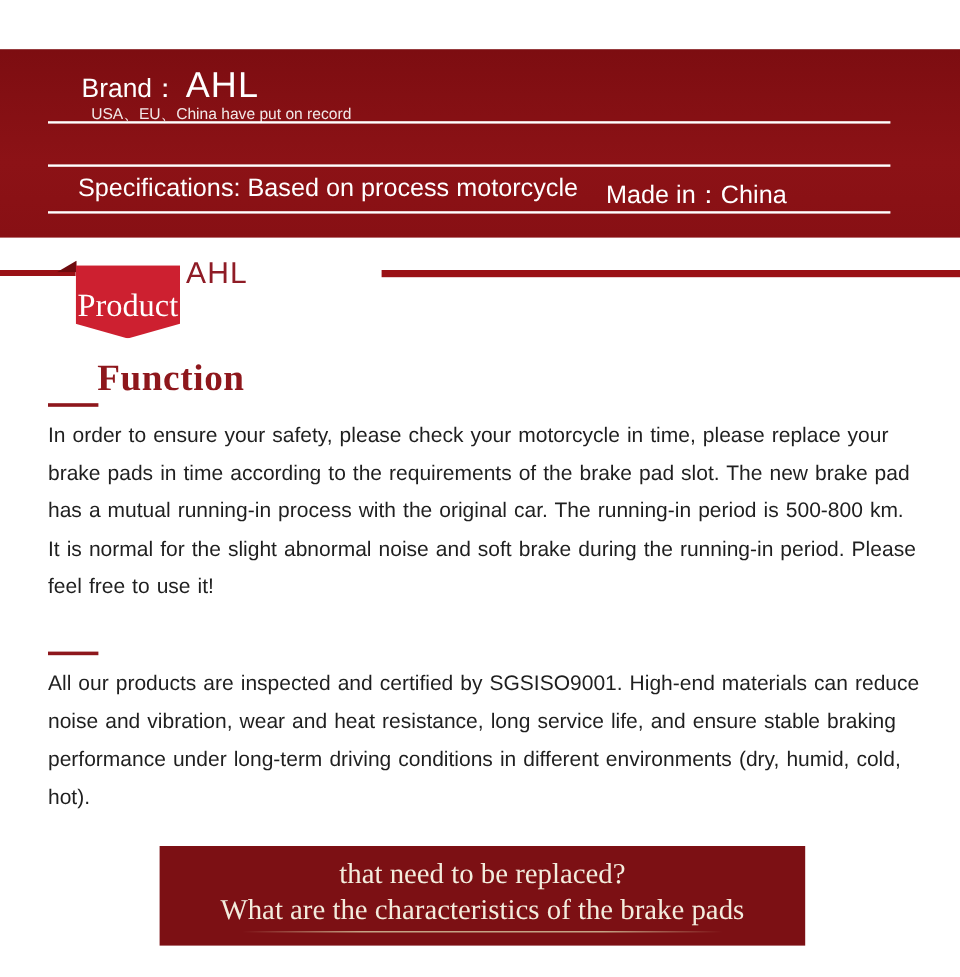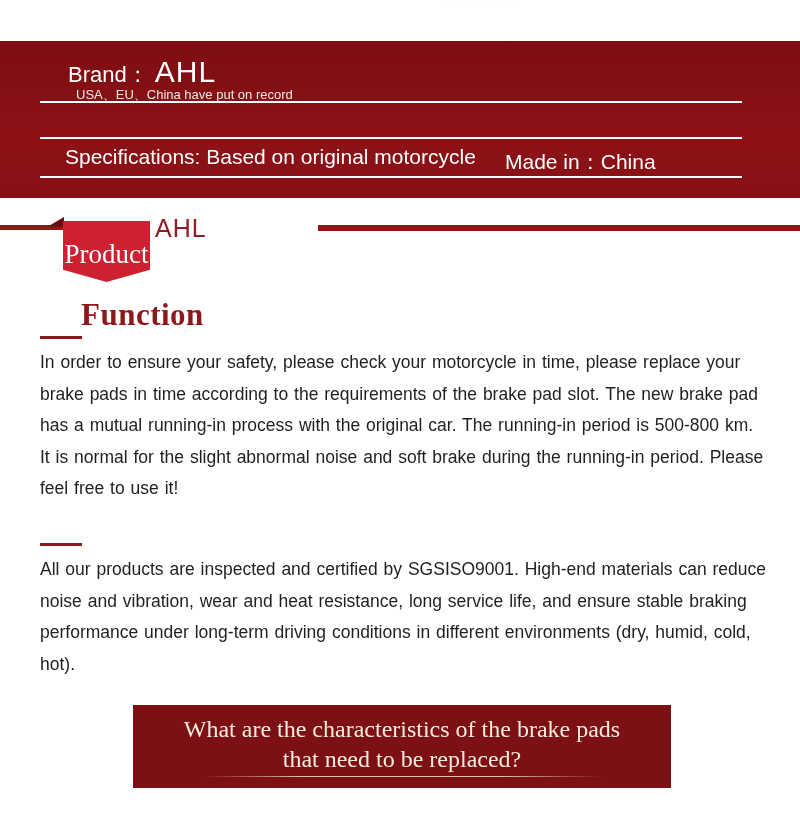--- a/index.html
+++ b/index.html
@@ -155,21 +155,21 @@
     <div class="brand-row">
       <span class="brand-label">Brand：</span>
       <span class="brand-value">AHL</span>
     </div>
     <div class="brand-note">USA、EU、China have put on record</div>
     <div class="hr hr-1"></div>
     <div class="madein-row">
       <span>Made in：</span><span>China</span>
     </div>
     <div class="hr hr-2"></div>
-    <div class="specs-row">Specifications: Based on original motorcycle</div>
+    <div class="specs-row">Specifications: Based on process motorcycle</div>
     <div class="hr hr-3"></div>
   </div>
 
   <div class="badge-area">
     <div class="line-left"></div>
     <div class="line-right"></div>
     <div class="ribbon-fold"></div>
     <div class="ribbon">
       <div class="ribbon-label">Product</div>
     </div>
@@ -177,18 +177,18 @@
   </div>
 
   <h2 class="section-heading function-heading">Function</h2>
   <div class="heading-underline function-underline"></div>
   <p class="body-para function-para">In order to ensure your safety, please check your motorcycle in time, please replace your brake pads in time according to the requirements of the brake pad slot. The new brake pad has a mutual running-in process with the original car. The running-in period is 500-800 km. It is normal for the slight abnormal noise and soft brake during the running-in period. Please feel free to use it!</p>
 
   <div class="heading-underline feature-underline"></div>
   <p class="body-para feature-para">All our products are inspected and certified by SGSISO9001. High-end materials can reduce noise and vibration, wear and heat resistance, long service life, and ensure stable braking performance under long-term driving conditions in different environments (dry, humid, cold, hot).</p>
 
   <div class="question-box">
+    <div class="question-line">that need to be replaced?</div>
     <div class="question-line">What are the characteristics of the brake pads</div>
-    <div class="question-line">that need to be replaced?</div>
     <div class="question-hairline"></div>
   </div>
 
 </div>
 
 </body></html>

